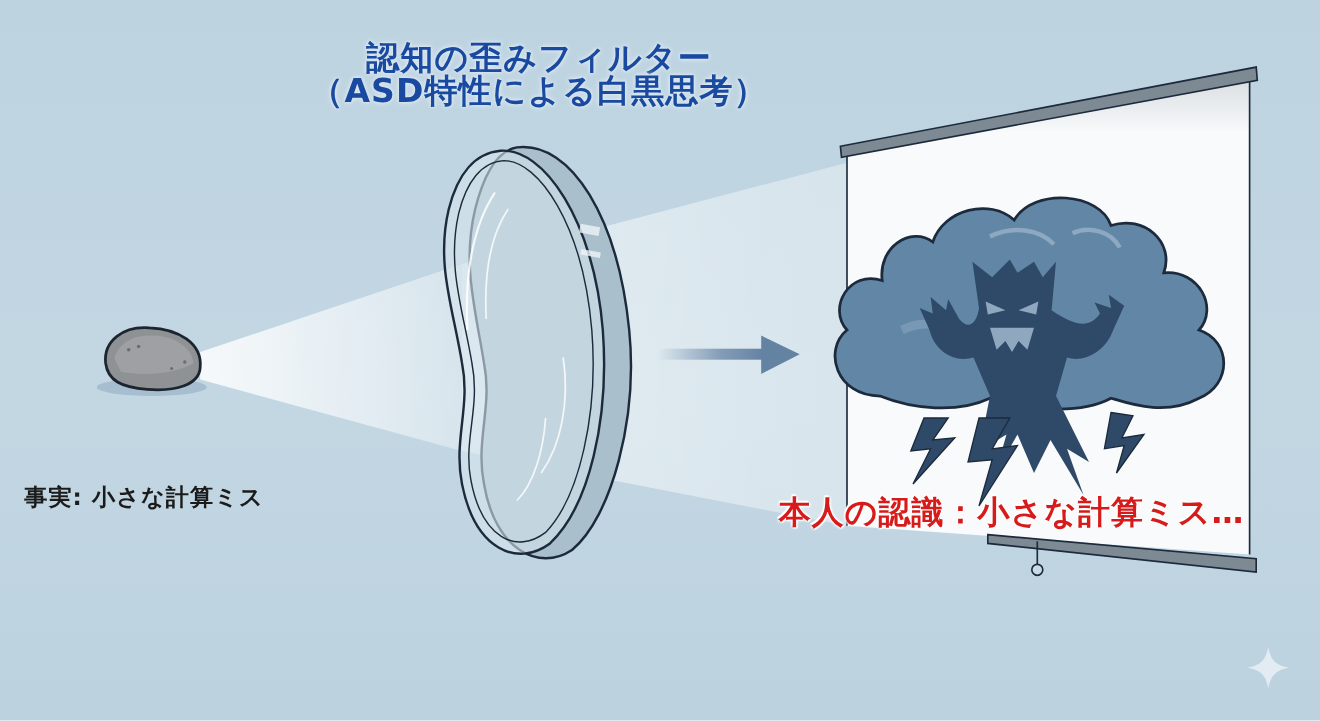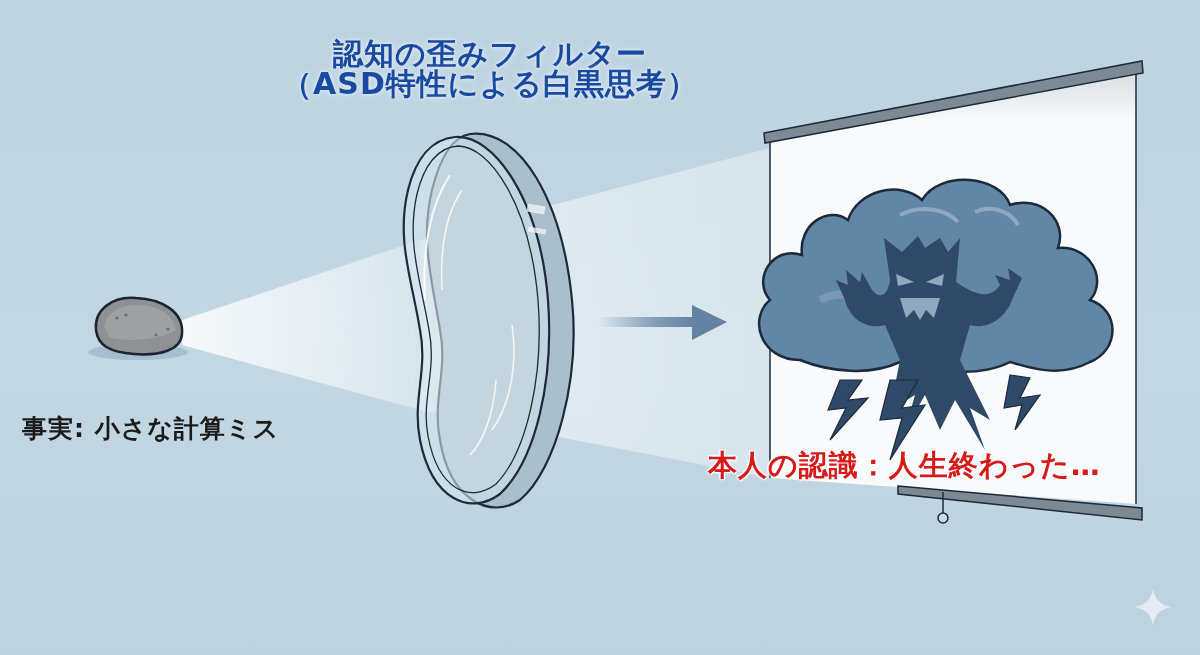--- a/index.html
+++ b/index.html
@@ -11,22 +11,22 @@
   .layer { position:absolute; left:0; top:0; width:1200px; height:655px; }
   .title {
     position:absolute; left:0; width:980px; text-align:center;
     color:#1a4aa0; font-weight:bold; font-size:30px; line-height:40px;
     text-shadow: 0 0 3px #dbe8f2, 0 0 3px #dbe8f2, 0 0 6px #dbe8f2;
     letter-spacing:1px;
   }
   .title.l1 { top:34px; }
   .title.l2 { top:64px; }
   .fact-label {
-    position:absolute; left:22px; top:412px;
-    font-weight:bold; font-size:25px; color:#1b1b1b; letter-spacing:1px;
+    position:absolute; left:22px; top:438px;
+    font-weight:bold; font-size:21px; color:#1b1b1b; letter-spacing:1px;
   }
   .perception-label {
     position:absolute; left:708px; top:446px;
     font-weight:bold; font-size:29px; color:#d71a1a; letter-spacing:1px;
     text-shadow: 0 0 3px #fff, 0 0 3px #fff, 0 0 3px #fff, 1px 1px 0 #fff, -1px -1px 0 #fff;
   }
 </style>
 </head>
 <body>
 
@@ -131,13 +131,13 @@
   </g>
 
   <g>
     <path d="M1153,588 C1155,600 1160,605 1172,607 C1160,609 1155,614 1153,626 C1151,614 1146,609 1134,607 C1146,605 1151,600 1153,588 Z" fill="#e6eef4" opacity="0.9"></path>
   </g>
 </svg>
 
 <div class="title l1">認知の歪みフィルター</div>
 <div class="title l2">（ASD特性による白黒思考）</div>
 <div class="fact-label">事実: 小さな計算ミス</div>
-<div class="perception-label">本人の認識：人生終わった…</div>
+<div class="perception-label">本人の認識：小さな計算ミス…</div>
 
 </body></html>

